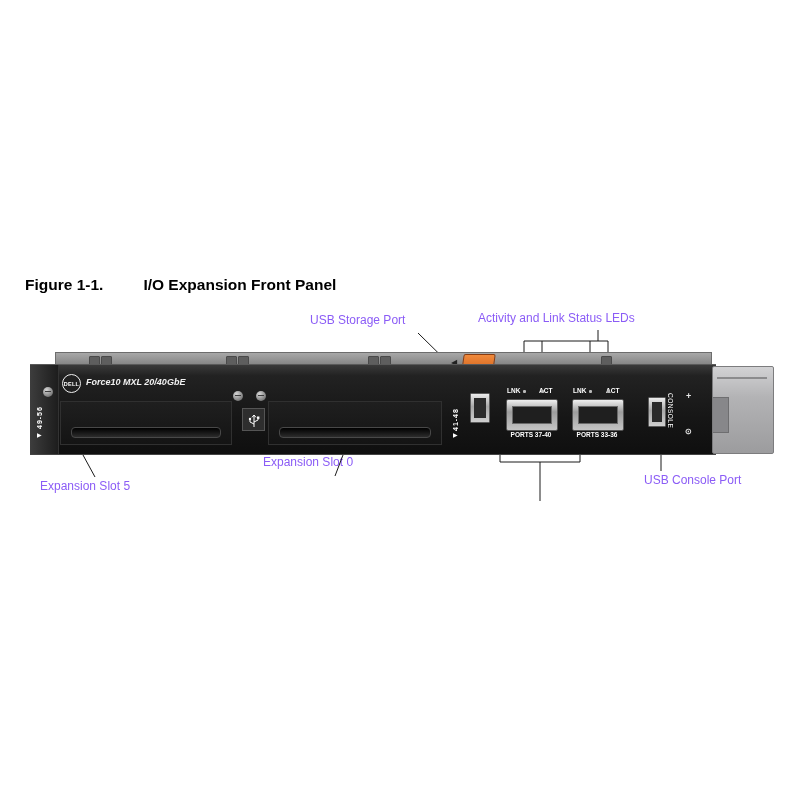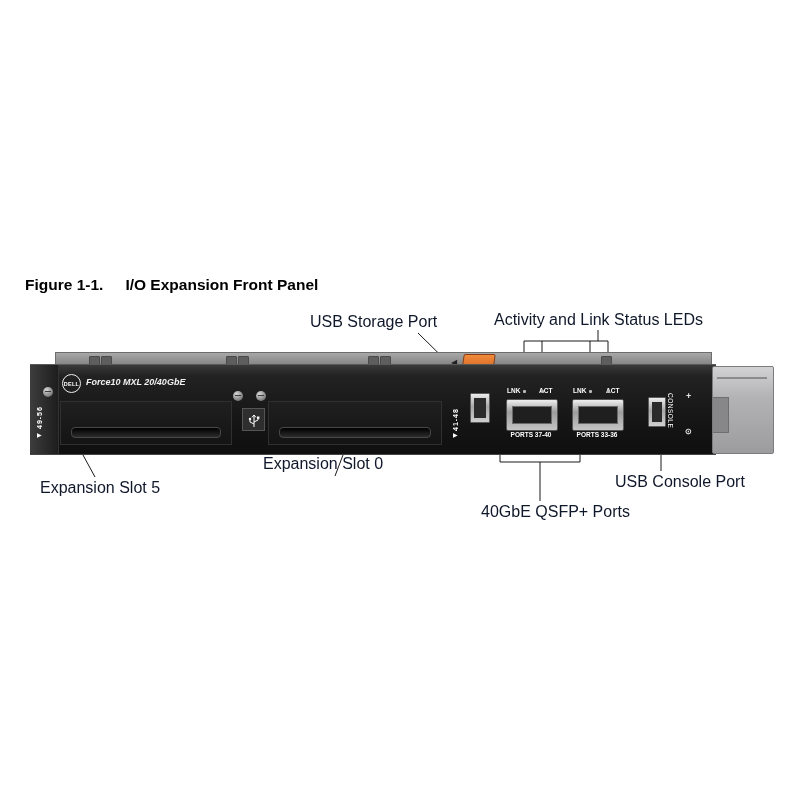--- a/index.html
+++ b/index.html
@@ -1,20 +1,20 @@
 <!DOCTYPE html>
 <html><head>
 <meta charset="utf-8">
 <style>
   html,body{margin:0;padding:0;}
   .page{position:relative;width:800px;height:800px;background:#ffffff;overflow:hidden;
         font-family:"Liberation Sans",sans-serif;color:#000;}
   .caption{position:absolute;left:25px;top:276px;font-size:15.5px;font-weight:bold;}
-  .caption .cap-label{display:inline-block;margin-right:22px;}
-  .callout{position:absolute;font-size:16px;color:#0f172a;white-space:nowrap;}
+  .caption .cap-label{display:inline-block;margin-right:40px;}
+  .callout{position:absolute;font-size:12px;color:#8b5cf6;white-space:nowrap;}
   .lines{position:absolute;left:0;top:0;pointer-events:none;}
 
   
   .panel{position:absolute;left:30px;top:352px;width:742px;height:102px;}
   .topstrip{position:absolute;left:25px;top:0;width:655px;height:16px;
             background:linear-gradient(180deg,#a8a8a8,#8b8b8b 60%,#777);border:1px solid #6d6d6d;}
   .mark{position:absolute;top:3px;width:9px;height:9px;background:#5e5e5e;border:1px solid #4a4a4a;border-radius:1px;}
   .chassis{position:absolute;left:0;top:12px;width:686px;height:89px;
            background:linear-gradient(180deg,#3a3a3a 0,#222 12%,#161616 60%,#0f0f0f);
            border-top:1px solid #5a5a5a;border-bottom:1px solid #444;}
@@ -68,26 +68,25 @@
 </head>
 <body>
 
 <div class="page">
 
   <div class="caption">
     <span class="cap-label">Figure 1-1.</span><span>I/O Expansion Front Panel</span>
   </div>
 
   <div class="callout" style="left:310px;top:313px;">USB Storage Port</div>
-  <div class="callout" style="left:494px;top:311px;">Activity and Link Status LEDs</div>
+  <div class="callout" style="left:478px;top:311px;">Activity and Link Status LEDs</div>
 
   <div class="callout" style="left:40px;top:479px;">Expansion Slot 5</div>
   <div class="callout" style="left:263px;top:455px;">Expansion Slot 0</div>
-  <div class="callout" style="left:615px;top:473px;">USB Console Port</div>
-  <div class="callout" style="left:481px;top:503px;">40GbE QSFP+ Ports</div>
+  <div class="callout" style="left:644px;top:473px;">USB Console Port</div>
 
   <svg class="lines" width="800" height="800">
     <g stroke="#1a1a1a" stroke-width="1" fill="none">
       <line x1="418" y1="333" x2="477" y2="391"></line>
       <line x1="598" y1="330" x2="598" y2="341"></line>
       <line x1="524" y1="341" x2="608" y2="341"></line>
       <line x1="524" y1="341" x2="524" y2="388"></line>
       <line x1="542" y1="341" x2="542" y2="388"></line>
       <line x1="590" y1="341" x2="590" y2="388"></line>
       <line x1="608" y1="341" x2="608" y2="388"></line>

